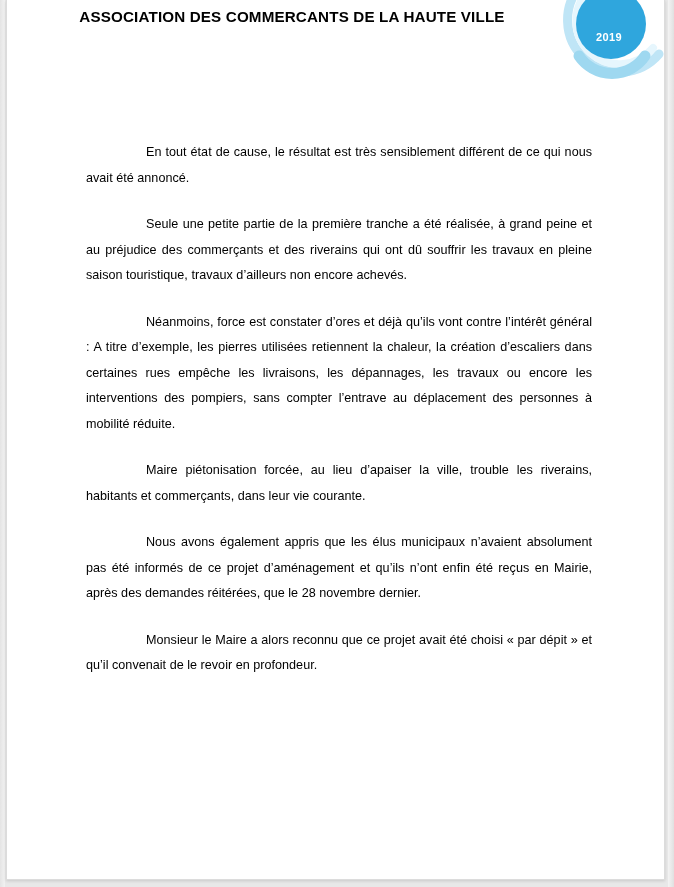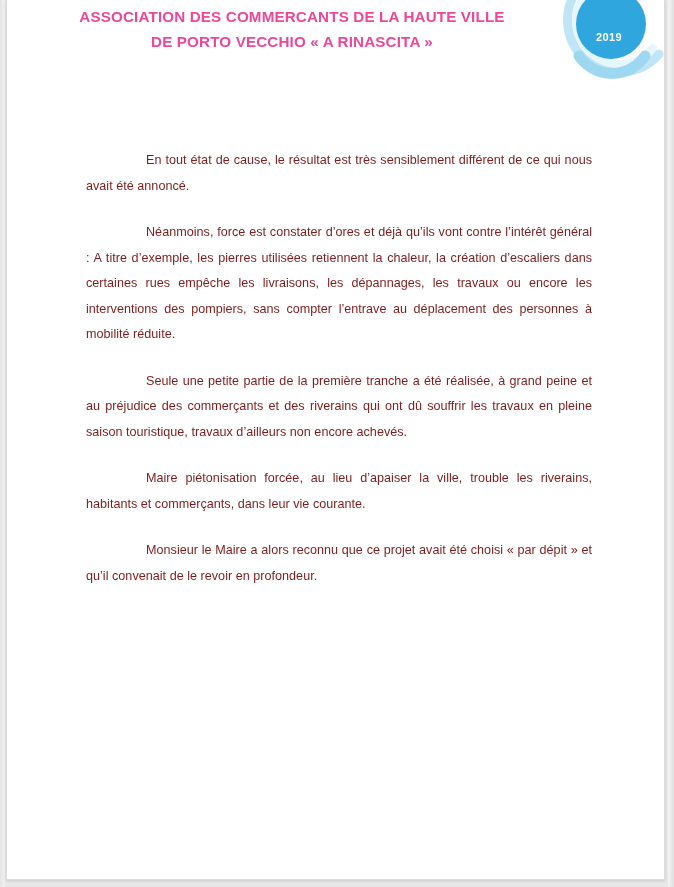--- a/index.html
+++ b/index.html
@@ -49,21 +49,21 @@
     left: 0; top: 0;
     width: 100%;
     height: 120px;
   }
   #header-title {
     position: absolute;
     left: 40px;
     top: 4px;
     width: 490px;
     text-align: center;
-    color: #ec4899;
+    color: #000000;
     font-size: 15.2px;
     font-weight: 700;
     line-height: 25px;
     letter-spacing: 0.15px;
     font-family: "Liberation Sans", sans-serif;
   }
   #header-title .line1 { display: block; }
   #header-title .line2 { display: block; }
 
   
@@ -97,45 +97,44 @@
   }
 
   
   #letter-body {
     position: absolute;
     left: 79px;
     top: 140px;
     width: 506px;
   }
   .para {
-    margin: 8px 0 21px 0;
+    margin: 0 0 21px 0;
     text-indent: 60px;
     text-align: justify;
-    color: #7f1d1d;
+    color: #000000;
     font-size: 12.6px;
     line-height: 25.5px;
     font-family: "Liberation Sans", sans-serif;
     letter-spacing: 0.02px;
     -webkit-font-smoothing: antialiased;
   }
   .para:last-child { margin-bottom: 0; }
 </style>
 </head>
 <body>
 
 <div id="left-rail"></div>
 <div id="right-rail"></div>
 
 <div id="page-sheet">
 
   <div id="letterhead">
 
     <div id="header-title">
       <span class="line1">ASSOCIATION DES COMMERCANTS DE LA HAUTE VILLE</span>
-      <span class="line2">DE PORTO VECCHIO « A RINASCITA »</span>
     </div>
 
     <div id="logo">
       <svg width="130" height="118" viewBox="0 0 130 118" xmlns="http://www.w3.org/2000/svg">
 
         <path d="M116 14 A52 52 0 1 0 118 84" fill="none" stroke="#bfe5f6" stroke-width="9" stroke-linecap="round"></path>
         <path d="M110 22 A43 43 0 1 0 112 78" fill="none" stroke="#e6f6fd" stroke-width="8" stroke-linecap="round"></path>
 
         <path d="M104 86 A40 40 0 0 1 38 86" fill="none" stroke="#9ed8f0" stroke-width="11" stroke-linecap="round"></path>
 
@@ -143,20 +142,21 @@
       </svg>
       <div id="logo-year">
         <span>2019</span>
       </div>
     </div>
 
   </div>
 
   <div id="letter-body">
     <p class="para">En tout état de cause, le résultat est très sensiblement différent de ce qui nous avait été annoncé.</p>
+    <p class="para">Seule une petite partie de la première tranche a été réalisée, à grand peine et au préjudice des commerçants et des riverains qui ont dû souffrir les travaux en pleine saison touristique, travaux d’ailleurs non encore achevés.</p>
     <p class="para">Néanmoins, force est constater d’ores et déjà qu’ils vont contre l’intérêt général : A titre d’exemple, les pierres utilisées retiennent la chaleur, la création d’escaliers dans certaines rues empêche les livraisons, les dépannages, les travaux ou encore les interventions des pompiers, sans compter l’entrave au déplacement des personnes à mobilité réduite.</p>
-    <p class="para">Seule une petite partie de la première tranche a été réalisée, à grand peine et au préjudice des commerçants et des riverains qui ont dû souffrir les travaux en pleine saison touristique, travaux d’ailleurs non encore achevés.</p>
     <p class="para">Maire piétonisation forcée, au lieu d’apaiser la ville, trouble les riverains, habitants et commerçants, dans leur vie courante.</p>
+    <p class="para">Nous avons également appris que les élus municipaux n’avaient absolument pas été informés de ce projet d’aménagement et qu’ils n’ont enfin été reçus en Mairie, après des demandes réitérées, que le 28 novembre dernier.</p>
     <p class="para">Monsieur le Maire a alors reconnu que ce projet avait été choisi « par dépit » et qu’il convenait de le revoir en profondeur.</p>
 
   </div>
 
 </div>
 
 </body></html>

